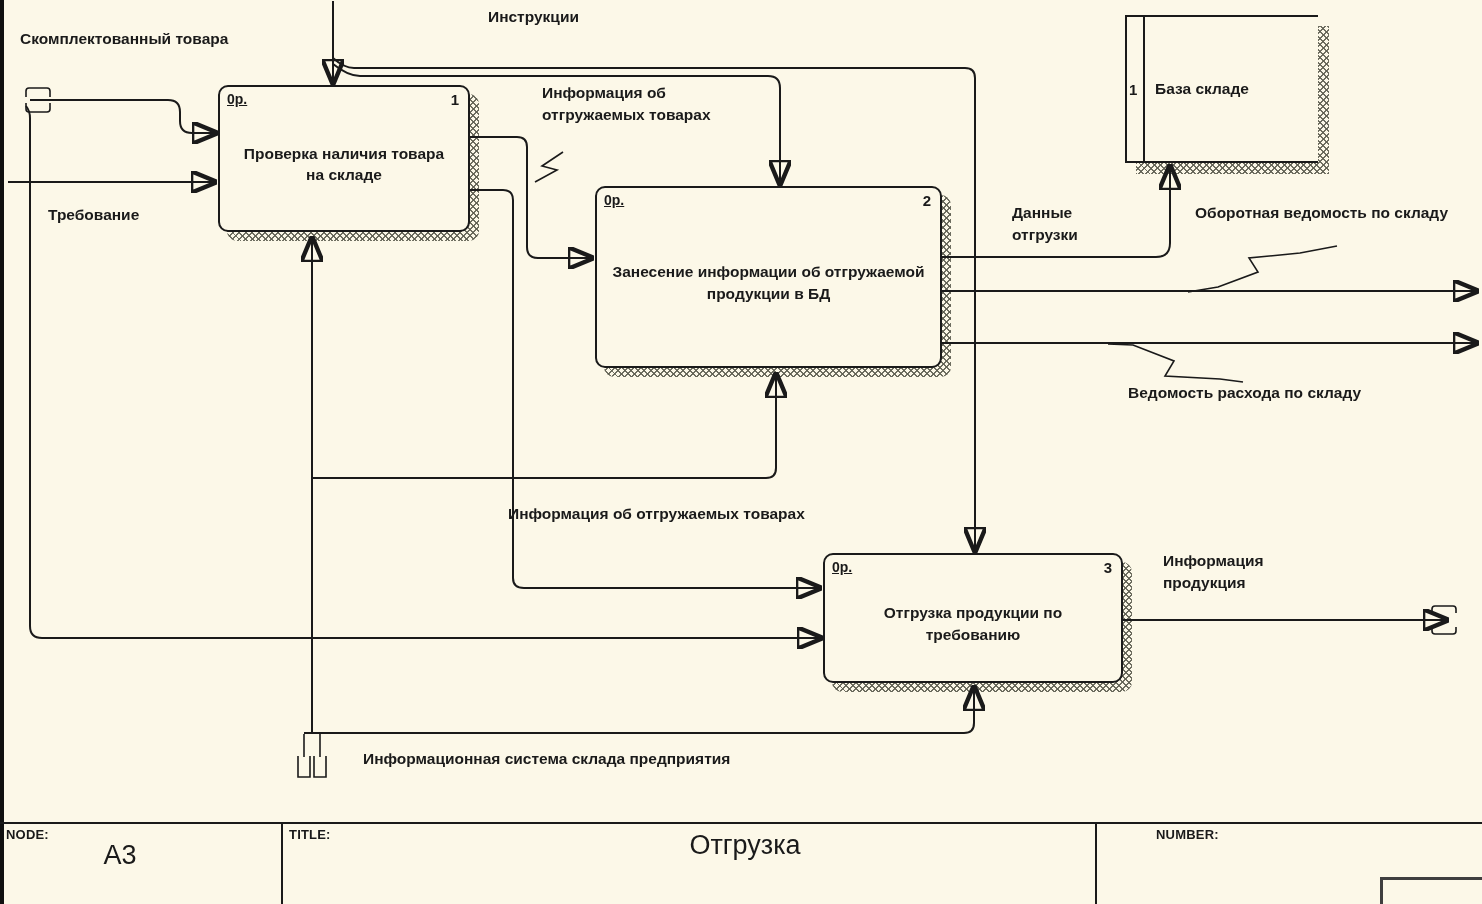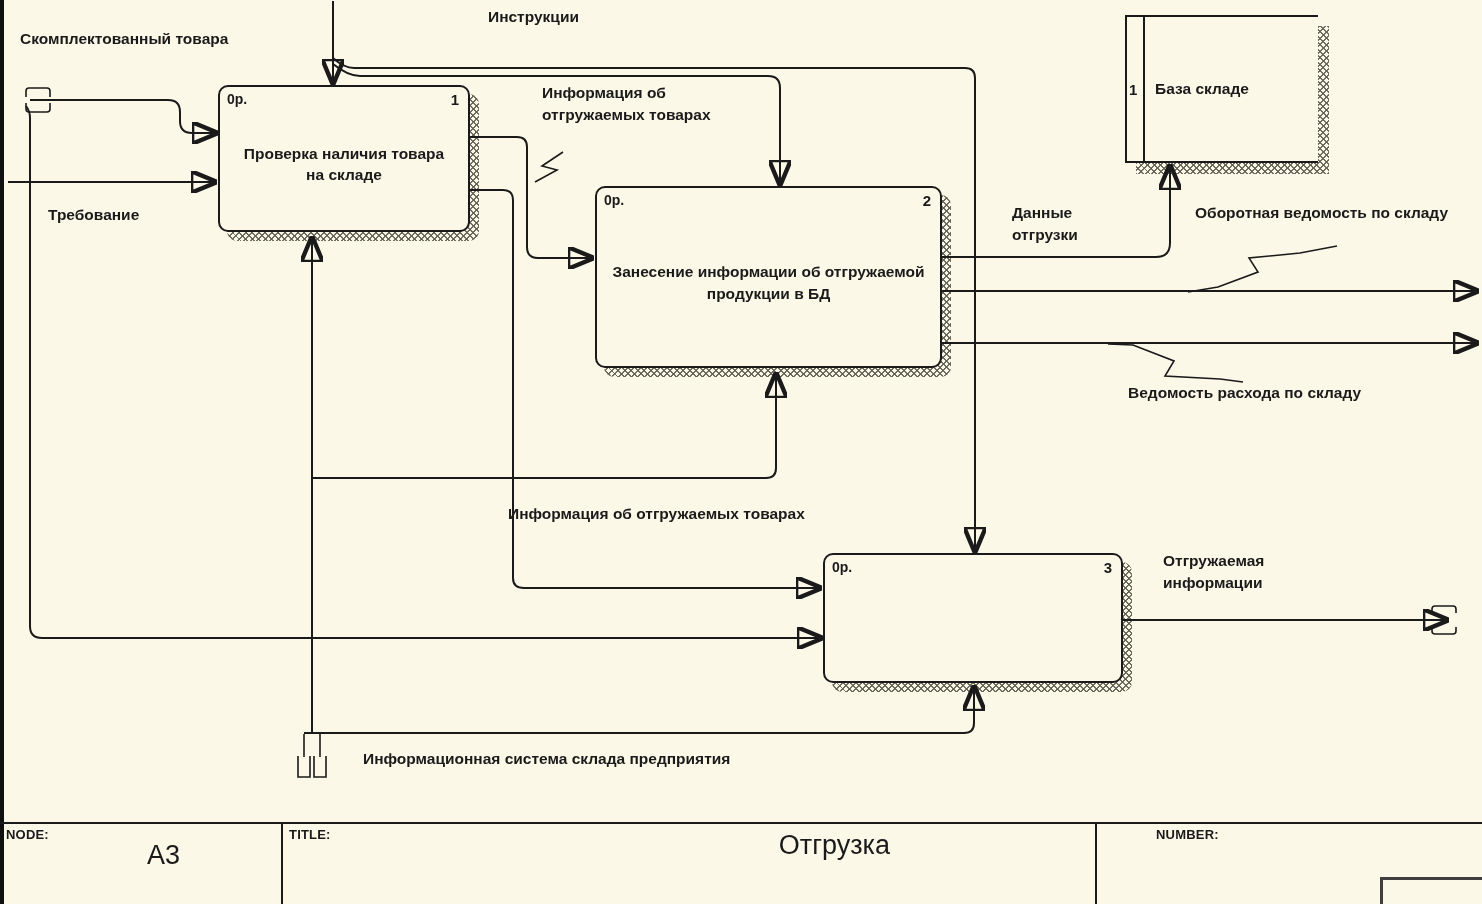--- a/index.html
+++ b/index.html
@@ -22,21 +22,21 @@
       repeating-linear-gradient(45deg, rgba(95,95,82,.9) 0 1.4px, transparent 1.4px 4.6px),
       repeating-linear-gradient(135deg, rgba(95,95,82,.9) 0 1.4px, transparent 1.4px 4.6px);
   }
   .activity{
     position:absolute;z-index:2;
     background:#FCF8E8;
     border:2px solid #1A1A1A;
     border-radius:10px;
     box-sizing:border-box;
   }
-  .activity .cost{position:absolute;left:7px;top:4px;font-size:14px;font-weight:700;}
+  .activity .cost{position:absolute;left:7px;top:4px;font-size:14px;font-weight:700;text-decoration:underline;}
   .activity .num{position:absolute;right:9px;top:4px;font-size:15px;font-weight:700;}
   .activity .activity-label{
     position:absolute;left:0;right:0;top:50%;
     transform:translateY(-38%);
     text-align:center;font-size:15.5px;font-weight:700;line-height:1.4;
     padding:0 15px;
   }
   .store{
     position:absolute;z-index:2;
     background:#FCF8E8;
@@ -50,21 +50,21 @@
   .flabel{
     position:absolute;z-index:4;
     font-size:15.5px;font-weight:700;line-height:1.45;
   }
   .titlebar{
     position:absolute;left:0;top:822px;width:1482px;height:82px;z-index:5;
     border-top:2px solid #1A1A1A;box-sizing:border-box;
   }
   .titlebar .cell-divider{position:absolute;top:0;bottom:0;width:2px;background:#1A1A1A;}
   .bar-label{position:absolute;top:3px;font-size:13px;font-weight:700;letter-spacing:.2px;}
-  .bar-value-big{position:absolute;font-size:27px;font-weight:400;text-align:right;}
+  .bar-value-big{position:absolute;font-size:27px;font-weight:400;text-align:center;}
   .corner-frame{
     position:absolute;left:1380px;top:877px;width:102px;height:27px;z-index:5;
     border-left:3px solid #3F3F3F;border-top:3px solid #3F3F3F;box-sizing:border-box;
   }
 </style>
 </head>
 <body>
 
 <div id="canvas">
 
@@ -81,20 +81,21 @@
 
   <div class="activity" style="left:595px;top:186px;width:347px;height:182px;">
     <span class="cost">0р.</span>
     <span class="num">2</span>
     <div class="activity-label">Занесение информации об отгружаемой продукции в БД</div>
   </div>
 
   <div class="activity" style="left:823px;top:553px;width:300px;height:130px;">
     <span class="cost">0р.</span>
     <span class="num">3</span>
+    <div class="activity-label">Отгрузка продукции по требованию</div>
   </div>
 
   <div class="store" style="left:1125px;top:15px;width:193px;height:148px;">
     <div class="store-divider"></div>
     <span class="store-num">1</span>
     <span class="store-label">База складе</span>
   </div>
 
   <svg class="wires" width="1482" height="904" viewBox="0 0 1482 904">
     <defs>
@@ -146,21 +147,21 @@
   </svg>
 
   <div class="flabel" style="left:488px;top:6px;">Инструкции</div>
   <div class="flabel" style="left:20px;top:28px;width:210px;">Скомплектованный товара</div>
   <div class="flabel" style="left:48px;top:204px;">Требование</div>
   <div class="flabel" style="left:542px;top:82px;width:175px;">Информация об отгружаемых товарах</div>
   <div class="flabel" style="left:1012px;top:202px;width:110px;">Данные отгрузки</div>
   <div class="flabel" style="left:1195px;top:202px;width:282px;">Оборотная ведомость по складу</div>
   <div class="flabel" style="left:1128px;top:382px;width:245px;">Ведомость расхода по складу</div>
   <div class="flabel" style="left:508px;top:503px;width:345px;">Информация об отгружаемых товарах</div>
-  <div class="flabel" style="left:1163px;top:550px;width:150px;">Отгружаемая информации</div>
+  <div class="flabel" style="left:1163px;top:550px;width:150px;">Информация продукция</div>
   <div class="flabel" style="left:363px;top:748px;width:370px;">Информационная система склада предприятия</div>
 
   <div class="titlebar">
     <div class="cell-divider" style="left:281px;"></div>
     <div class="cell-divider" style="left:1095px;"></div>
     <span class="bar-label" style="left:6px;">NODE:</span>
     <span class="bar-label" style="left:289px;">TITLE:</span>
     <span class="bar-label" style="left:1138px;padding-left:18px;">NUMBER:</span>
     <div class="bar-value-big" style="left:60px;top:16px;width:120px;">А3</div>
     <div class="bar-value-big" style="left:600px;top:6px;width:290px;">Отгрузка</div>

